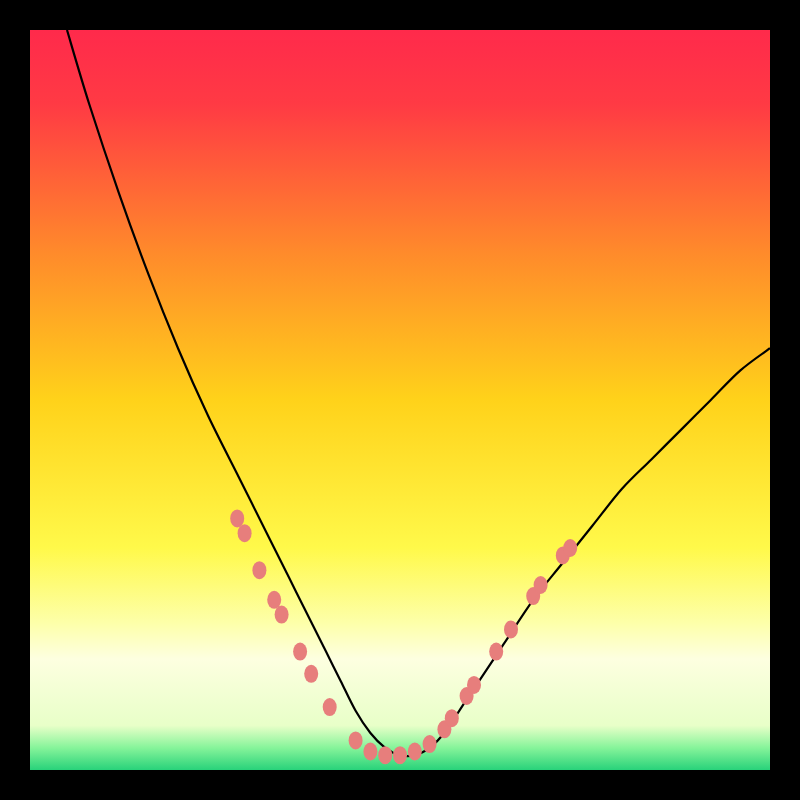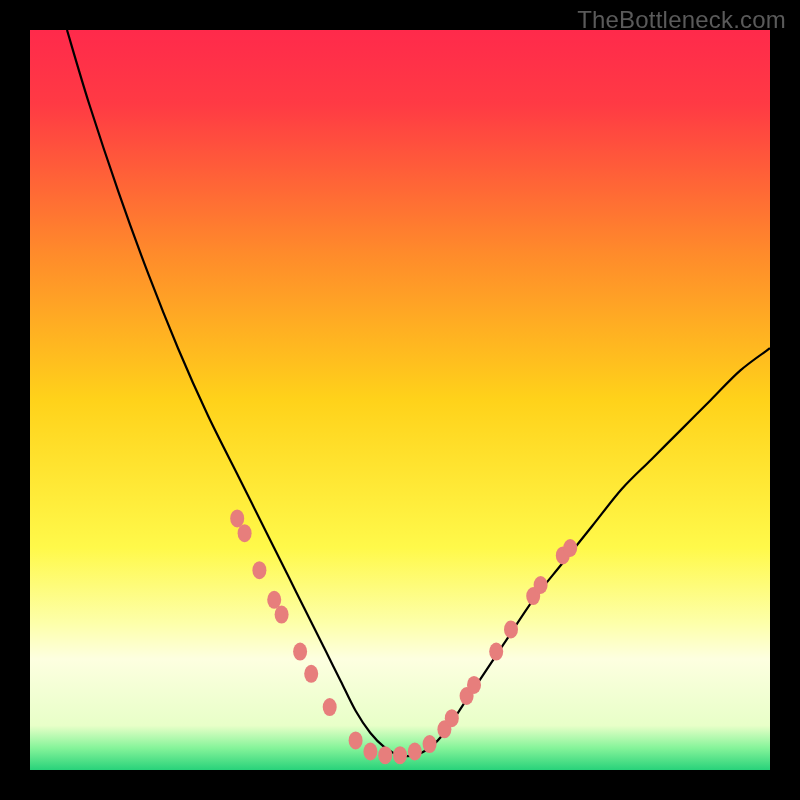--- a/index.html
+++ b/index.html
@@ -34,21 +34,20 @@
     font-size: 24px;
     font-weight: 500;
     letter-spacing: 0.2px;
     user-select: none;
   }
 </style>
 </head>
 <body>
 
 <div class="frame">
-  <div class="watermark">TheBottleneck.com</div>
   <svg class="plot" viewBox="0 0 740 740">
     <defs>
       <linearGradient id="bg-grad" x1="0" y1="0" x2="0" y2="1">
           <stop offset="0%" stop-color="#ff2a4b"></stop>
           <stop offset="10%" stop-color="#ff3a44"></stop>
           <stop offset="30%" stop-color="#ff8a2b"></stop>
           <stop offset="50%" stop-color="#ffd21a"></stop>
           <stop offset="70%" stop-color="#fff94a"></stop>
           <stop offset="80%" stop-color="#fdffa8"></stop>
           <stop offset="85%" stop-color="#fdffe0"></stop>

